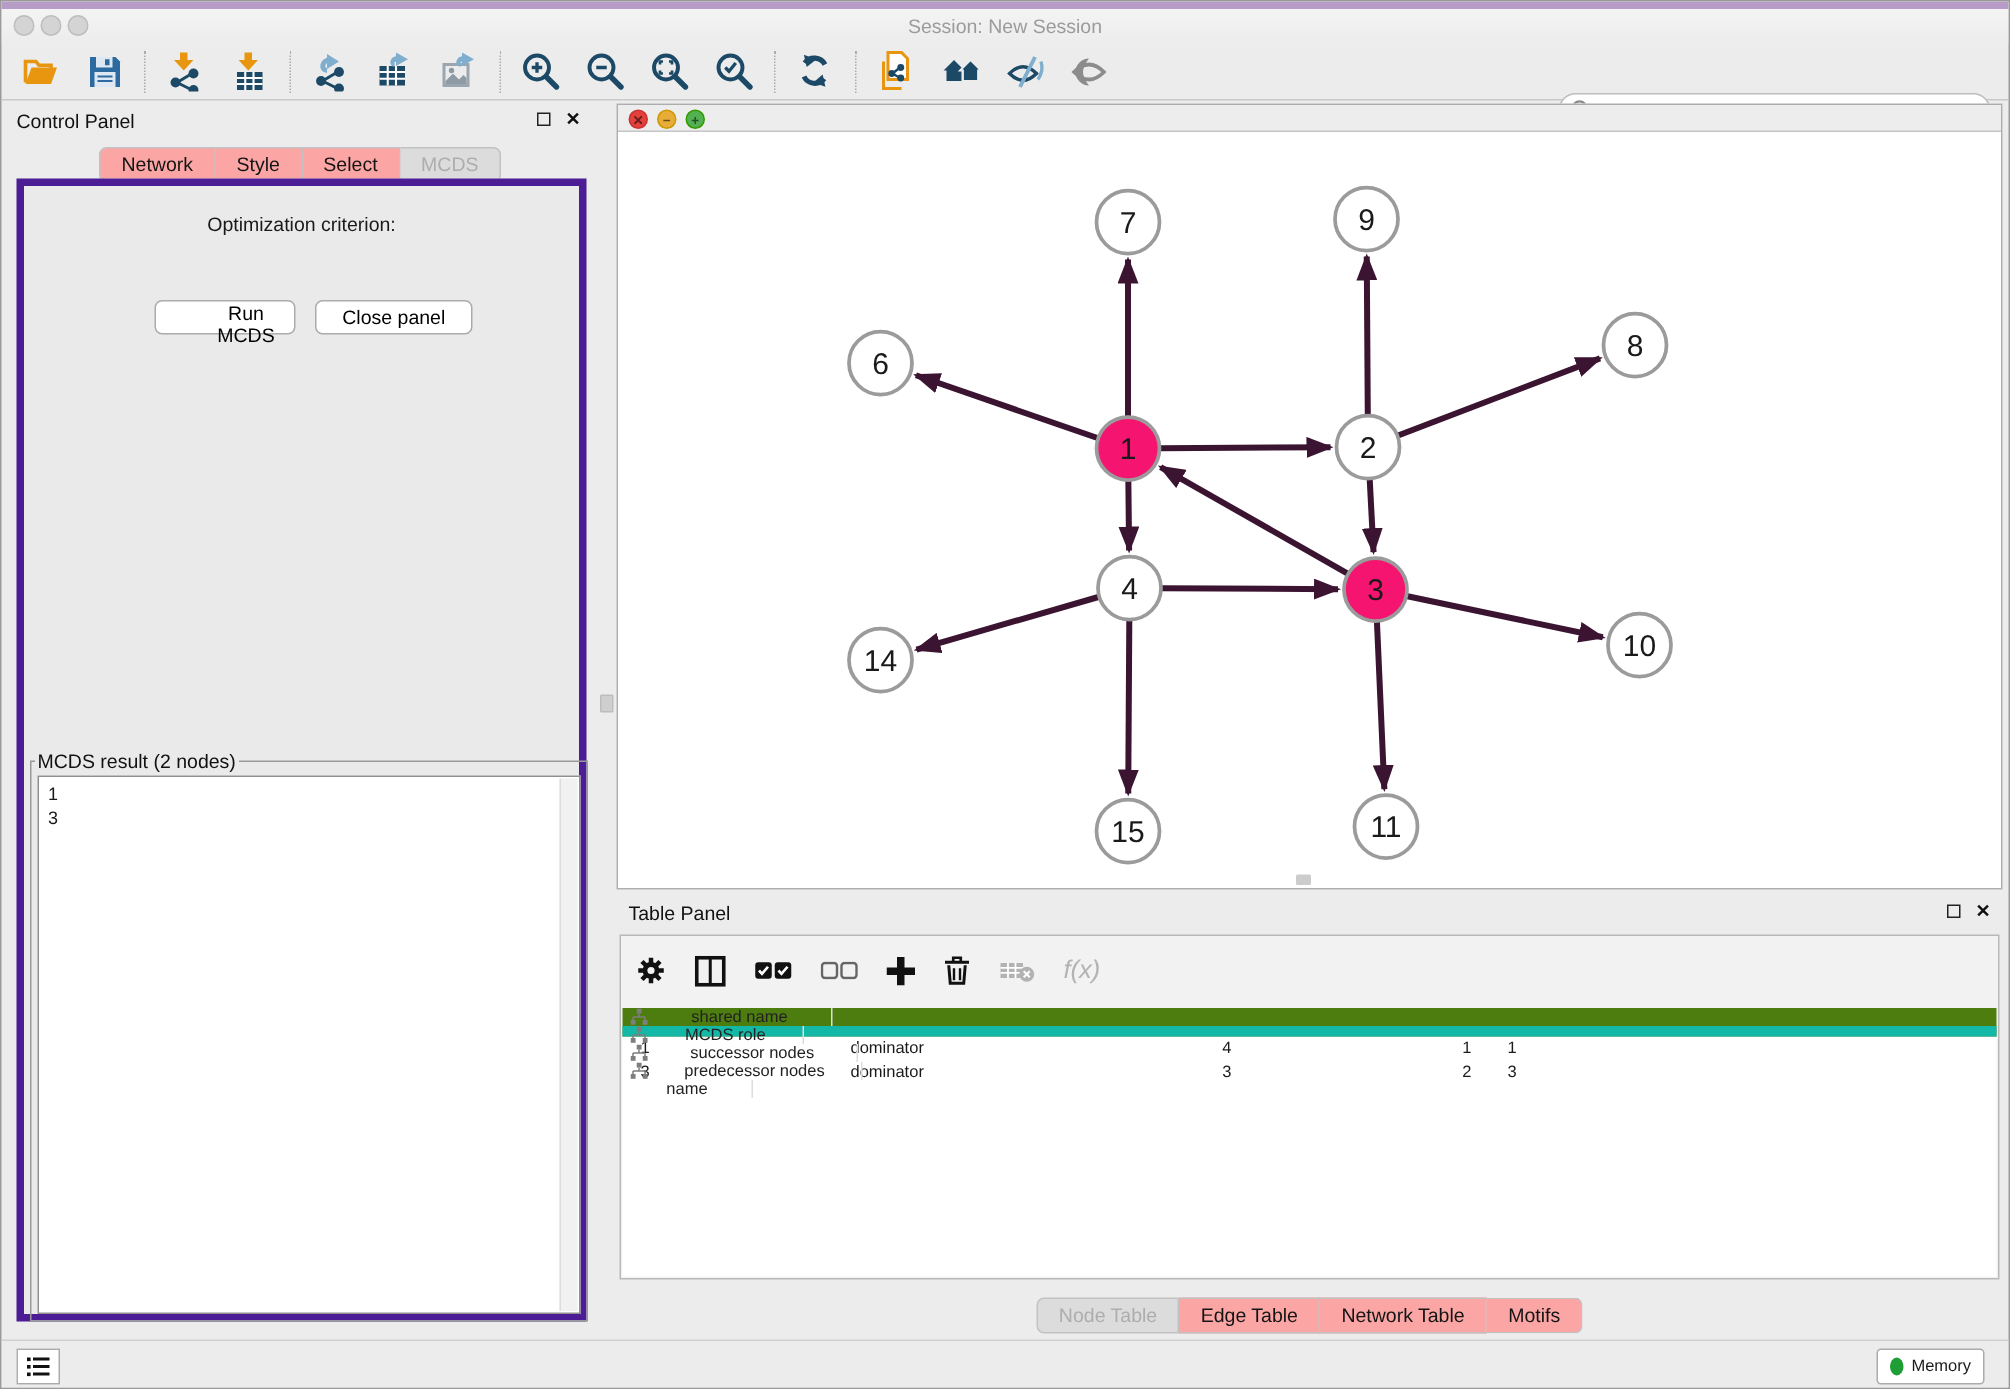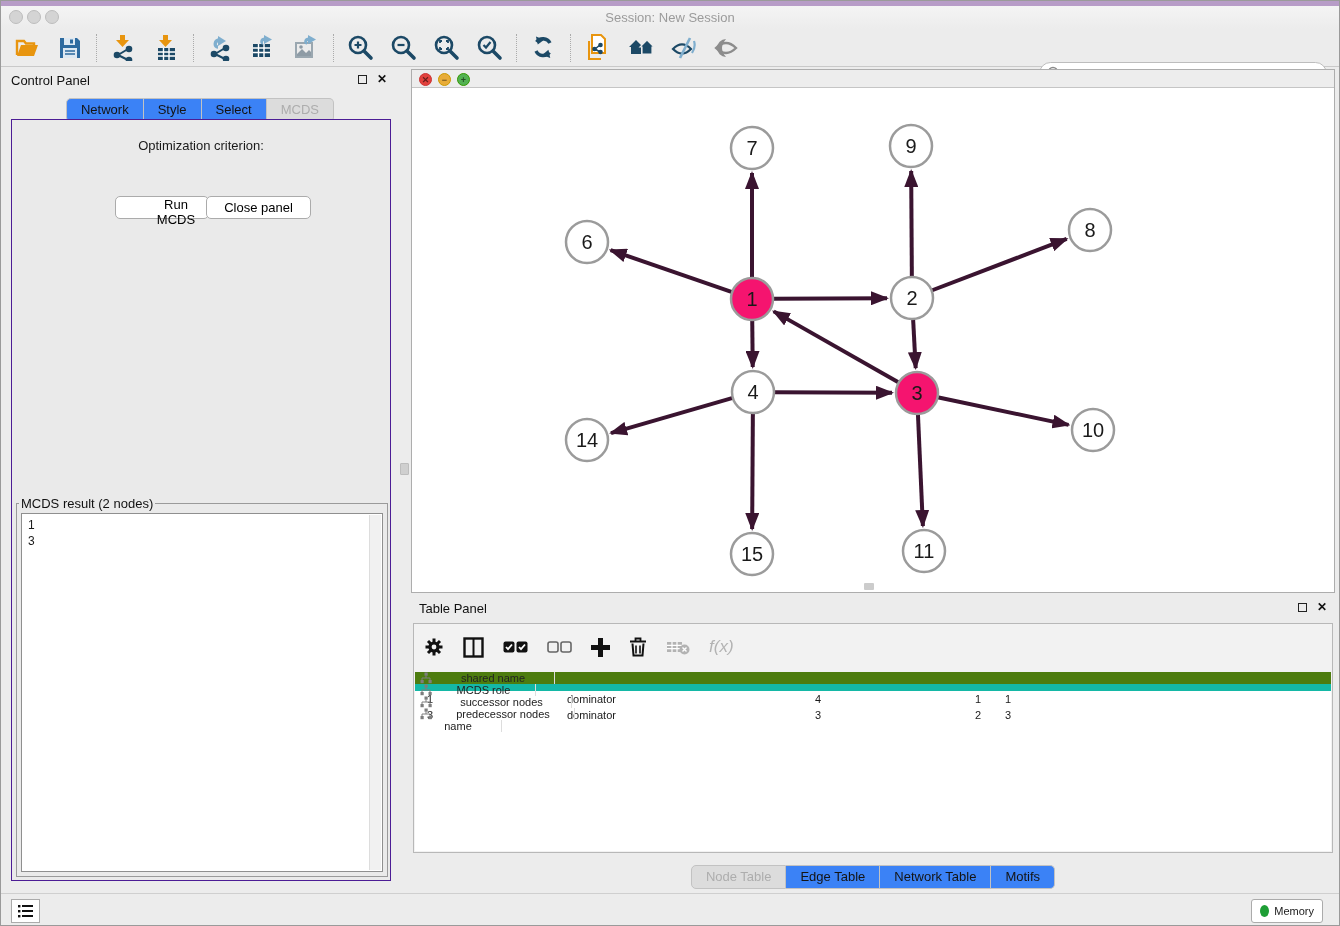--- a/index.html
+++ b/index.html
@@ -27,37 +27,37 @@
     display:flex; align-items:center; padding-left:7px; gap:4px; }
   .searchbox input { border:none; outline:none; flex:1; height:18px; font-size:12px; background:transparent; }
   
   .panel-title-row { position:absolute; left:8px; top:4px; font-size:13px; color:#111; }
   .panel-ctl { position:absolute; top:6px; display:flex; gap:10px; align-items:center; }
   .float-icon { width:9px; height:9px; border:1.5px solid #222; display:inline-block; }
   .close-icon { font-size:12px; font-weight:bold; color:#111; line-height:9px; }
   
   #control-panel { position:absolute; left:2px; top:68px; width:394px; height:820px; }
   .cp-tabs { position:absolute; left:0; right:0; top:29px; display:flex; justify-content:center; }
-  .tab { font-size:13px; padding:3px 14px 4px; background:#3b82f6; border:1px solid #C2C2C2;
+  .tab { font-size:13px; padding:3px 14px 4px; background:#fca5a5; border:1px solid #C2C2C2;
     border-left:none; color:#141414; cursor:default; }
   .tab:first-child { border-left:1px solid #C2C2C2; border-radius:5px 0 0 5px; }
   .tab:last-child { border-radius:0 5px 5px 0; }
   .tab.active { background:#DCDCDC; color:#ADADAD; }
   .cp-inner { position:absolute; left:8px; top:50px; width:380px; height:762px;
-    background:#EAEAEA; border:1px solid #4c1d95; }
+    background:#EAEAEA; border:5px solid #4c1d95; }
   .opt-label { position:absolute; top:18px; left:0; right:0; text-align:center; font-size:13px; }
   .cp-select { position:absolute; left:36px; top:42px; width:310px; height:22px; background:#fff;
     border:1px solid #ABABAB; border-radius:5px; font-size:13px; display:flex; align-items:center;
     padding-left:9px; }
   .stepper { position:absolute; right:7px; top:3px; display:flex; flex-direction:column; gap:2px; }
   .stepper .up { width:0; height:0; border-left:4px solid transparent; border-right:4px solid transparent; border-bottom:5px solid #555; }
   .stepper .dn { width:0; height:0; border-left:4px solid transparent; border-right:4px solid transparent; border-top:5px solid #555; }
   .cp-btn { position:absolute; top:76px; height:23px; background:#fff; border:1px solid #ABABAB;
     border-radius:5px; font-size:13px; font-family:inherit; }
-  #run-btn { left:103px; width:94px;padding-left:28px; }
+  #run-btn { left:87px; width:94px;padding-left:28px; }
   #closepanel-btn { left:194px; width:105px; }
   .result-fieldset { position:absolute; left:4px; top:376px; width:372px; height:381px;
     border:1px solid #9A9A9A; }
   .result-fieldset legend { font-size:13px; color:#111; padding:0 2px; margin-left:2px; }
   .result-box { position:absolute; left:4px; top:2px; right:4px; bottom:4px; background:#fff;
     border:1px solid #8F8F8F; }
   .result-scroll { position:absolute; right:1px; top:1px; bottom:1px; width:12px;
     background:#F1F1F1; border-left:1px solid #DDD; }
   .result-lines { font-size:12px; padding:3px 6px; white-space:pre-line; line-height:16px; }
   

